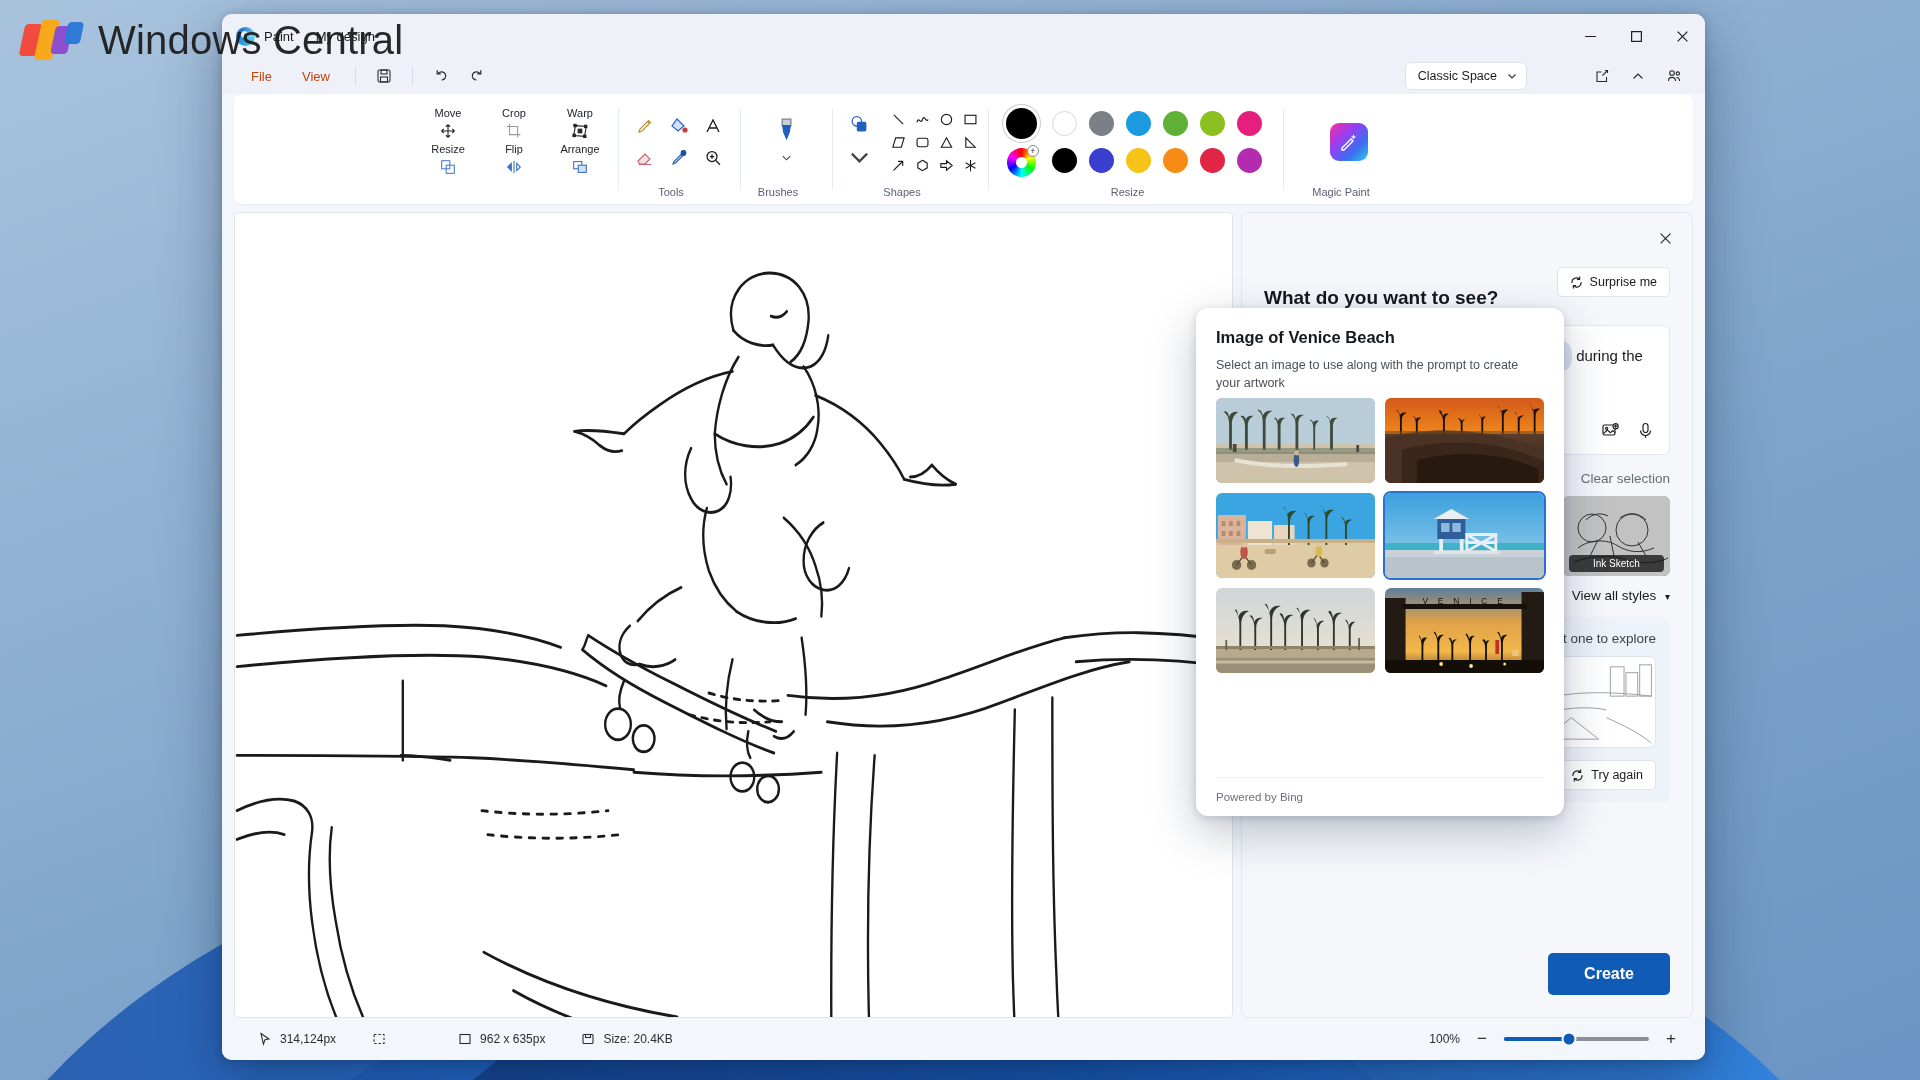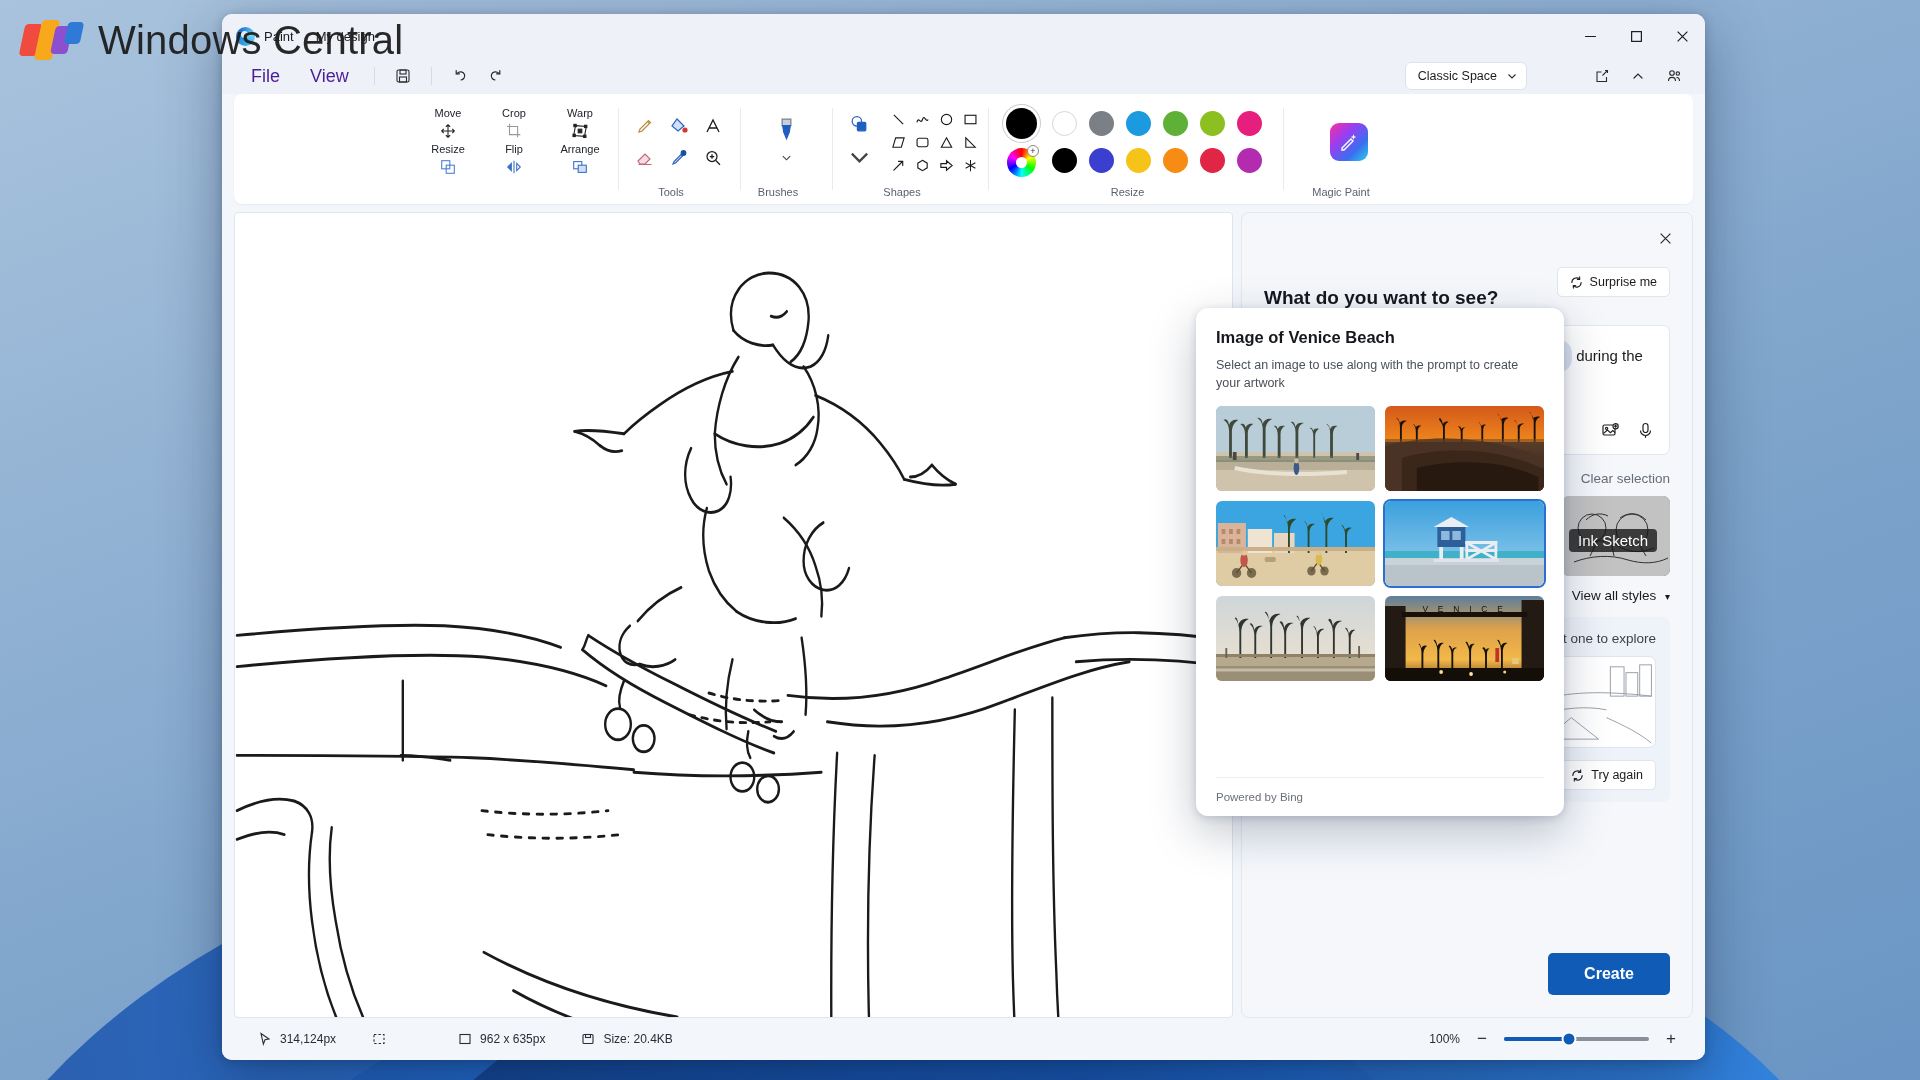--- a/index.html
+++ b/index.html
@@ -72,21 +72,21 @@
     color: #1b1b1b;
   }
   .win-ctl div svg { width: 13px; height: 13px; }
 
   
   .menurow {
     height: 36px; background: #eef2f8; display: flex; align-items: center;
     padding-left: 16px; gap: 4px; flex: none; position: relative;
   }
   .menu-item {
-    font-size: 18px; color: #4c1d95; padding: 5px 13px; border-radius: 5px;
+    font-size: 13px; color: #c2410c; padding: 5px 13px; border-radius: 5px;
   }
   .mdiv { width: 1px; height: 18px; background: #d4dbe6; margin: 0 8px; }
   .mbtn {
     width: 32px; height: 28px; display: flex; align-items: center; justify-content: center;
     border-radius: 5px; color: #2a2a2a;
   }
   .mbtn svg { width: 16px; height: 16px; }
   .space-picker {
     position: absolute; right: 178px; top: 4px;
     display: flex; align-items: center; gap: 10px;
@@ -196,22 +196,22 @@
   .promptfoot { position: absolute; right: 14px; bottom: 10px; display: flex; gap: 16px; color: #2b2b2b; }
   .promptfoot svg { width: 19px; height: 19px; }
 
   .clearsel { text-align: right; font-size: 13.5px; color: #666d78; margin-top: 16px; }
   .stylerow { margin-top: 10px; display: flex; justify-content: flex-end; }
   .stylecard {
     width: 108px; height: 80px; border-radius: 7px; position: relative; overflow: hidden;
     background: linear-gradient(135deg,#cfcfcf,#8a8a8a 55%,#555);
   }
   .stylecard .tag {
-    position: absolute; left: 7px; bottom: 24px; background: rgba(20,20,20,.78);
-    color: #fff; font-size: 15px; padding: 3px 9px; border-radius: 4px;
+    position: absolute; left: 7px; bottom: 4px; background: rgba(20,20,20,.78);
+    color: #fff; font-size: 10px; padding: 3px 24px; border-radius: 4px;
   }
   .viewall { text-align: right; font-size: 13.5px; color: #1b1b1b; margin-top: 12px; }
   .viewall span.cv { font-size: 10px; margin-left: 5px; }
 
   .resultsbox {
     margin-top: 14px; background: #eef2f9; border-radius: 8px; padding: 14px 14px 12px 14px;
   }
   .results-hint { text-align: right; font-size: 13.5px; color: #3d424b; margin-bottom: 10px; }
   .thumbrow { display: flex; gap: 10px; }
   .thumb {
@@ -246,21 +246,21 @@
 
   
   .dialog {
     position: absolute; left: 1196px; top: 308px; width: 368px; height: 508px;
     background: #fff; border-radius: 12px; z-index: 80;
     box-shadow: 0 16px 46px rgba(15,30,60,.26), 0 2px 8px rgba(15,30,60,.16);
     display: flex; flex-direction: column; padding: 20px 20px 0 20px;
   }
   .dlg-title { font-size: 16.5px; font-weight: 700; color: #15181d; }
   .dlg-sub { font-size: 12.5px; color: #4b5159; line-height: 18px; margin-top: 9px; }
-  .dlg-grid { margin-top: 14px; display: grid; grid-template-columns: 1fr 1fr; gap: 10px; }
+  .dlg-grid { margin-top: 6px; display: grid; grid-template-columns: 1fr 1fr; gap: 10px; }
   .dlg-img { height: 85px; border-radius: 6px; overflow: hidden; position: relative; }
   .dlg-img svg { width: 100%; height: 100%; display: block; }
   .dlg-foot {
     margin-top: auto; border-top: 1px solid #ebeef3; padding: 13px 0;
     font-size: 11.5px; color: #6a7079;
   }
   .dlg-img.sel { box-shadow: 0 0 0 2px #2b6fd0; }
 </style>
 </head>
 <body>

